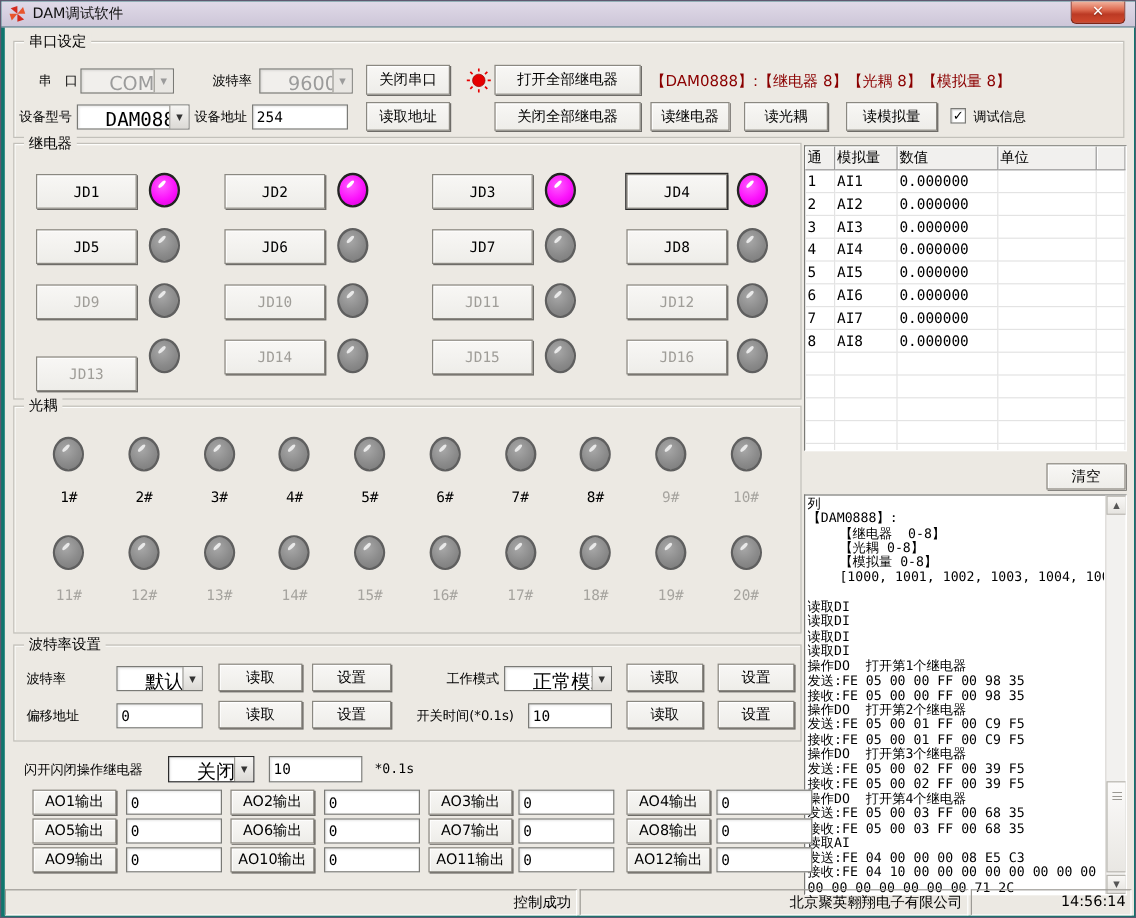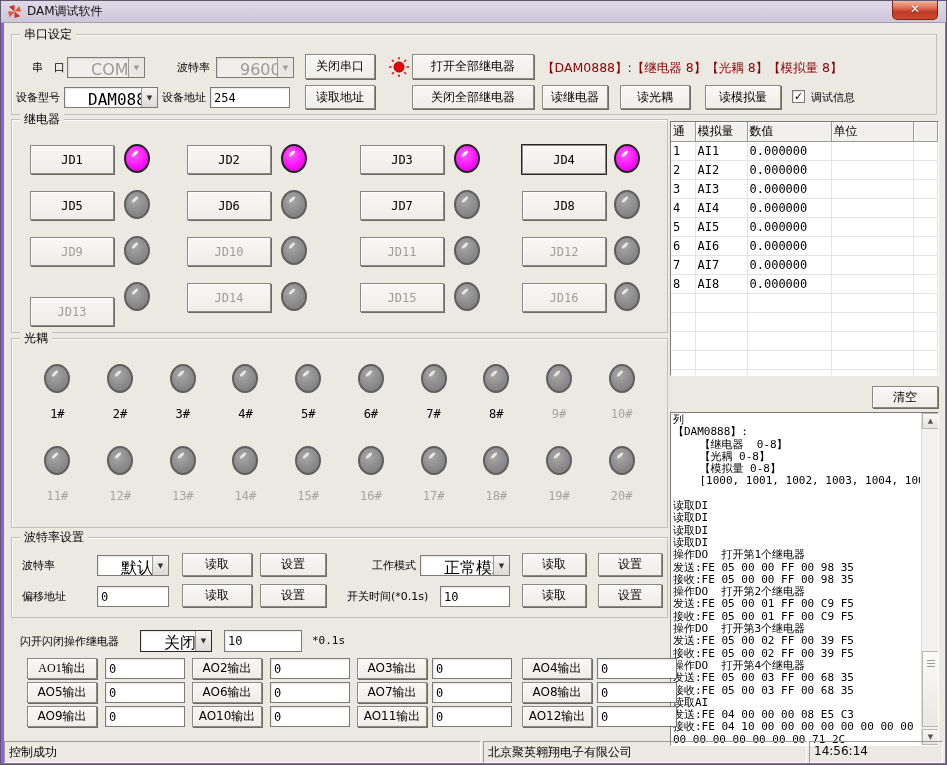--- a/index.html
+++ b/index.html
@@ -1,17 +1,17 @@
 <!DOCTYPE html>
 <html><head>
 <meta charset="utf-8">
 <style>
   * { margin:0; padding:0; box-sizing:border-box; }
   html,body { width:947px; height:765px; font-family:"DejaVu Sans", sans-serif; }
-  .window { position:relative; width:947px; height:765px; background:#8b5cf6;
+  .window { position:relative; width:947px; height:765px; background:#0f766e;
             border:1px solid #5f5970; overflow:hidden; }
   
   .titlebar { position:absolute; left:0; top:0; right:0; height:22px;
               background:linear-gradient(#e0dae8,#cdc6d8); border-bottom:1px solid #a49cb4;
               display:flex; align-items:center; padding-left:6px; }
   .titlebar .app-icon { width:15px; height:15px; margin-right:5px; }
   .titlebar .title-text { font-size:12px; color:#111; }
   .close-btn { position:absolute; right:8px; top:0; width:46px; height:19px;
                background:linear-gradient(#f2b5a0,#dd6a50 40%,#bc3a24 60%,#d0492e);
                border:1px solid #7e2516; border-top:none; border-radius:0 0 5px 5px;
@@ -87,21 +87,21 @@
   
   .opto-row { position:absolute; left:14px; right:14px; display:flex; }
   .opto-cell { flex:1; display:flex; flex-direction:column; align-items:center; }
   .opto-cell .led { position:relative; }
   .opto-label { margin-top:14px; font-size:12px; font-family:"DejaVu Sans Mono",monospace; }
   .opto-label.off { color:#a6a49f; }
   .jd-btn { width:84px; height:29px; font-family:"DejaVu Sans Mono",monospace; }
   
   .statusbar { position:absolute; left:0; top:718px; width:941px; height:22px; display:flex; gap:2px; }
   .statuspane { border:1px solid; border-color:#9c9a95 #fff #fff #9c9a95; padding:2px 4px 0 4px;
-                font-size:12px; white-space:nowrap; overflow:hidden; }
+                font-size:12px; white-space:nowrap; overflow:hidden;text-align:right; }
 </style>
 </head>
 <body>
 
 <div class="window">
 
   <div class="titlebar">
     <svg class="app-icon" viewBox="0 0 16 16">
       <path d="M8 8 L2 3 L8 1 Z" fill="#d42b1e"></path>
         <path d="M8 8 L13 2 L15 8 Z" fill="#e8552c"></path>
@@ -539,21 +539,21 @@
 
     <span class="lbl" style="left:16px;top:611px;">闪开闪闭操作继电器</span>
     <div class="combo" style="left:136px;top:607px;width:72px;height:22px;border-color:#2a2a2a;">
       <span class="combo-text">关闭串口</span>
       <span class="combo-arrow">▼</span>
     </div>
     <input class="field" style="left: 220px; top: 607px; width: 78px; height: 22px;" value="10">
     <span class="lbl" style="left:308px;top:611px;font-family:'DejaVu Sans Mono',monospace;">*0.1s</span>
 
     <div>
-        <button class="btn" style="left: 23px; top: 635px; width: 70px; height: 21px; font-family: Liberation Serif, serif;">AO1输出</button>
+        <button class="btn" style="left: 23px; top: 635px; width: 70px; height: 21px;">AO1输出</button>
         <input class="field" value="0" style="left: 101px; top: 635px; width: 80px; height: 21px;">
         <button class="btn" style="left: 188px; top: 635px; width: 70px; height: 21px;">AO2输出</button>
         <input class="field" value="0" style="left: 266px; top: 635px; width: 80px; height: 21px;">
         <button class="btn" style="left: 353px; top: 635px; width: 70px; height: 21px;">AO3输出</button>
         <input class="field" value="0" style="left: 428px; top: 635px; width: 80px; height: 21px;">
         <button class="btn" style="left: 518px; top: 635px; width: 70px; height: 21px;">AO4输出</button>
         <input class="field" value="0" style="left: 593px; top: 635px; width: 80px; height: 21px;">
         <button class="btn" style="left: 23px; top: 659px; width: 70px; height: 21px;">AO5输出</button>
         <input class="field" value="0" style="left: 101px; top: 659px; width: 80px; height: 21px;">
         <button class="btn" style="left: 188px; top: 659px; width: 70px; height: 21px;">AO6输出</button>

